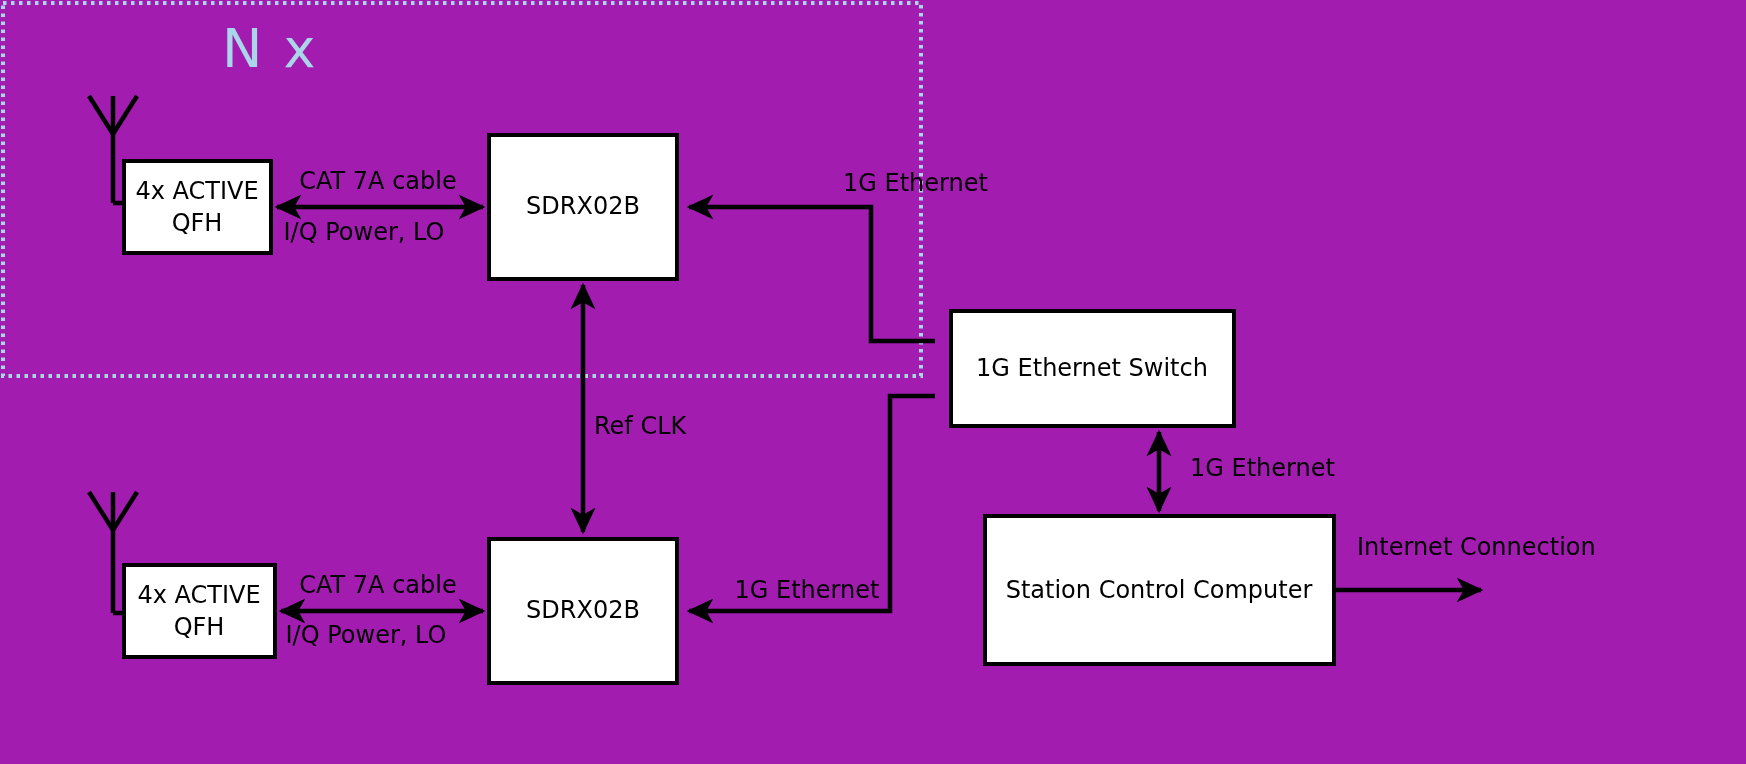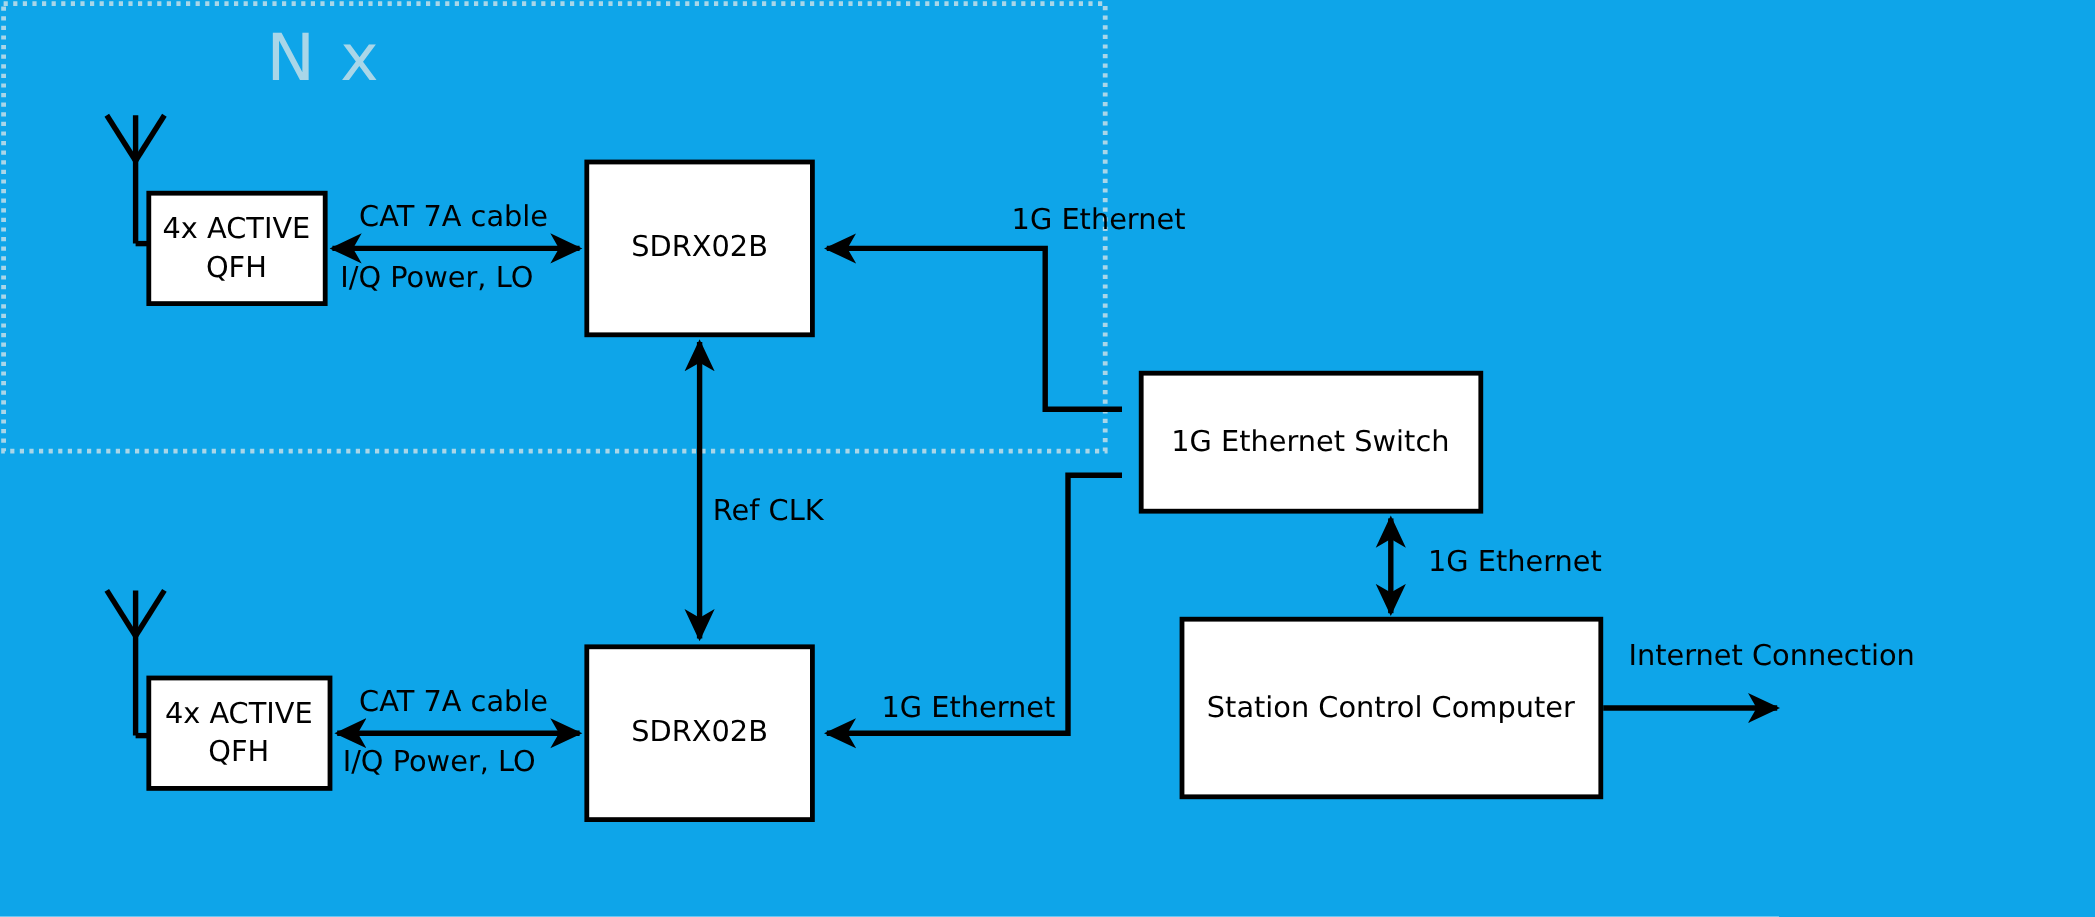--- a/index.html
+++ b/index.html
@@ -10,21 +10,21 @@
   body {
     width: 1746px;
     height: 764px;
     overflow: hidden;
     font-family: "DejaVu Sans", "Liberation Sans", sans-serif;
   }
   #diagram-root {
     position: relative;
     width: 1746px;
     height: 764px;
-    background: #0ea5e9;
+    background: #a21caf;
   }
   svg.diagram {
     display: block;
     width: 1746px;
     height: 764px;
   }
   .blk-rect {
     fill: #ffffff;
     stroke: #000000;
     stroke-width: 4;

